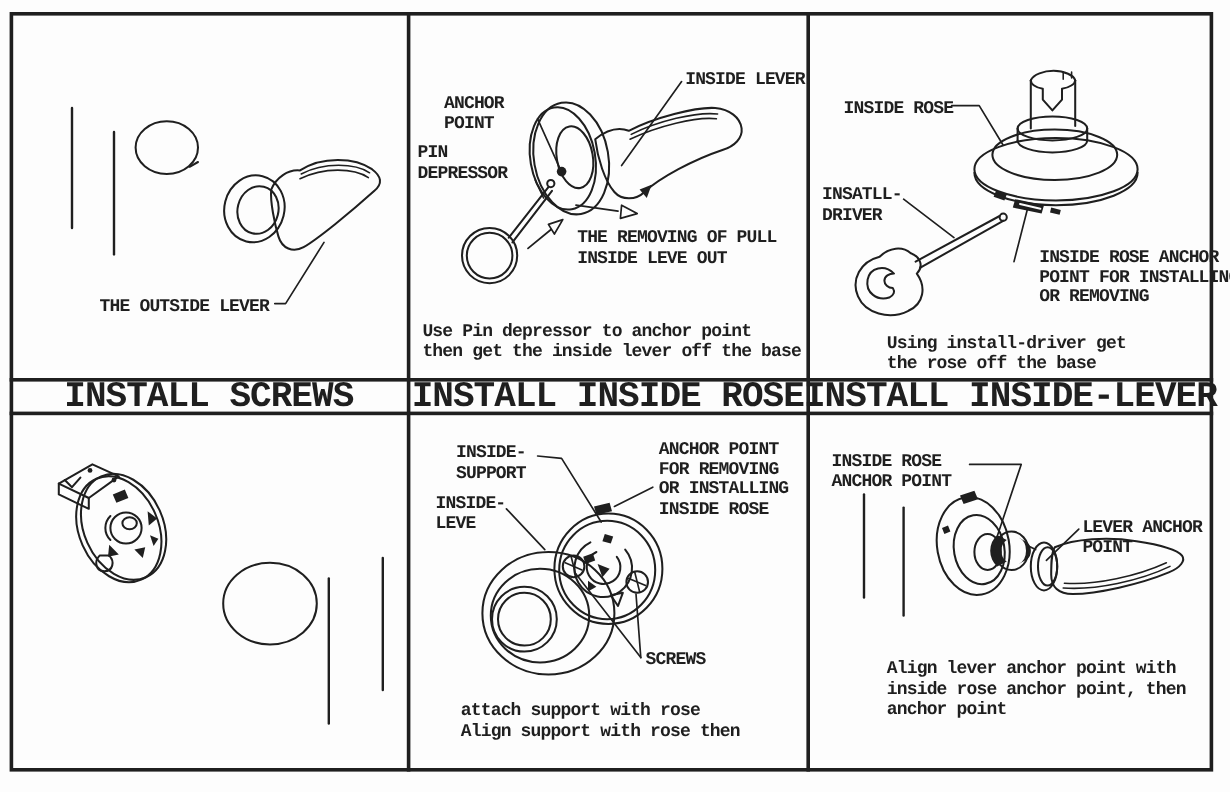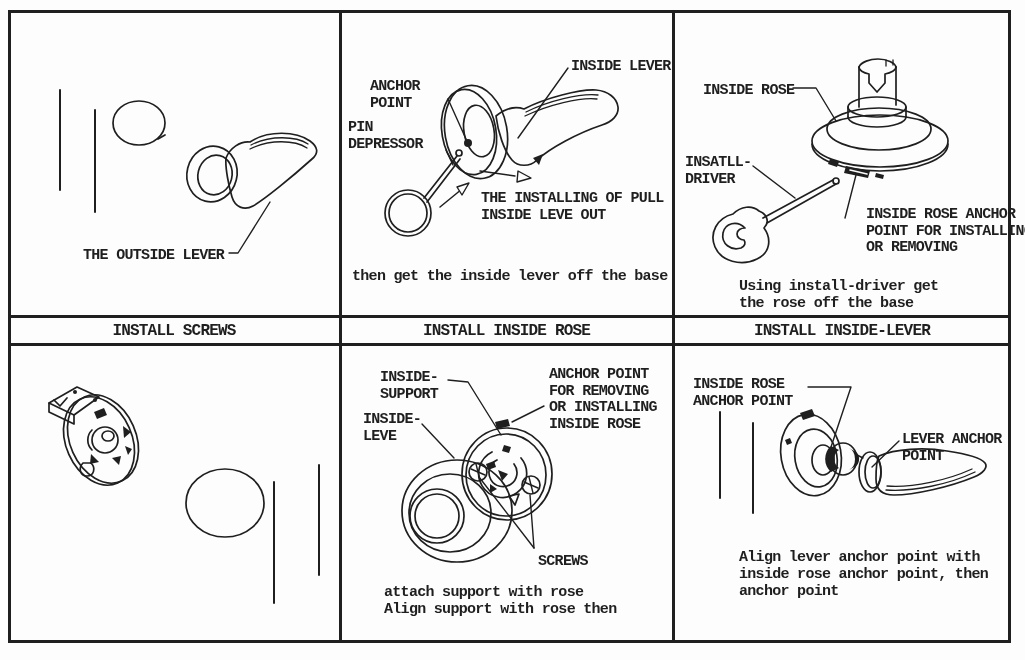--- a/index.html
+++ b/index.html
@@ -8,21 +8,21 @@
     font-family:"Liberation Mono", monospace;color:#1f1f1f;overflow:hidden;
   }
   .frame{position:absolute;left:8px;top:10px;width:1003px;height:633px;
     border:3px solid #1f1f1f;box-sizing:border-box;background:#fdfdfd;}
   .vdiv{position:absolute;top:10px;width:3px;height:633px;background:#1f1f1f;}
   #vdiv1{left:339px;} #vdiv2{left:672px;}
   .titleband{position:absolute;left:8px;top:315px;width:1003px;height:31px;
     border-top:3px solid #1f1f1f;border-bottom:3px solid #1f1f1f;box-sizing:border-box;
     display:flex;}
   .titlecell{display:flex;align-items:center;justify-content:center;
-    font-weight:700;font-size:16px;letter-spacing:-0.8px;white-space:nowrap;}
+    font-weight:700;font-size:30px;letter-spacing:-0.8px;white-space:nowrap;}
   .tc1{width:332px;} .tc2{width:333px;} .tc3{width:338px;}
   .panel{position:absolute;}
   #p1{left:8px;top:10px;width:332px;height:305px;padding-left:44px;}
   #p2{left:340px;top:10px;width:333px;height:305px;}
   #p3{left:673px;top:10px;width:338px;height:305px;}
   #p4{left:8px;top:346px;width:332px;height:297px;}
   #p5{left:340px;top:346px;width:333px;height:297px;}
   #p6{left:673px;top:346px;width:338px;height:297px;}
   .panel svg{position:absolute;left:0;top:0;}
   .lbl{position:absolute;font-weight:700;font-size:15px;line-height:16.5px;
@@ -95,24 +95,25 @@
     <div class="lbl ctr" style="left:30px;top:69px;width:76px;">
       <div>ANCHOR</div>
       <div>POINT</div>
     </div>
     <div class="lbl" style="left:8px;top:110px;">
       <div>PIN</div>
       <div>DEPRESSOR</div>
     </div>
     <div class="lbl" style="left:231px;top:49px;">INSIDE LEVER</div>
     <div class="lbl" style="left:141px;top:181px;">
-      <div>THE INSTALLING OF PULL</div>
+      <div>THE REMOVING OF PULL</div>
       <div>INSIDE LEVE OUT</div>
     </div>
     <div class="cap" style="left:12px;top:258px;">
+      <div>Use Pin depressor to anchor point</div>
       <div>then get the inside lever off the base</div>
     </div>
   </div>
 
   <div class="panel" id="p3">
     <svg width="338" height="305" viewBox="0 0 338 305" fill="none" stroke="#1f1f1f" stroke-width="1.7" stroke-linecap="round" stroke-linejoin="round">
       <g>
         <path d="M 186,57 C 188,52 197,49 205,49 C 214,49 222,53 223,57"></path>
         <line x1="186" y1="57" x2="186" y2="97"></line>
         <line x1="223" y1="57" x2="223" y2="95"></line>
@@ -238,21 +239,21 @@
     <div class="lbl" style="left:209px;top:21px;">
       <div>ANCHOR POINT</div>
       <div>FOR REMOVING</div>
       <div>OR INSTALLING</div>
       <div>INSIDE ROSE</div>
     </div>
     <div class="lbl" style="left:23px;top:66px;">
       <div>INSIDE-</div>
       <div>LEVE</div>
     </div>
-    <div class="lbl" style="left:198px;top:208px;">SCREWS</div>
+    <div class="lbl" style="left:198px;top:196px;">SCREWS</div>
     <div class="cap" style="left:44px;top:238px;">
       <div>attach support with rose</div>
       <div>Align support with rose then</div>
     </div>
   </div>
 
   <div class="panel" id="p6">
     <svg width="338" height="297" viewBox="0 0 338 297" fill="none" stroke="#1f1f1f" stroke-width="1.7" stroke-linecap="round" stroke-linejoin="round">
       <line x1="47" y1="66" x2="47" y2="152" stroke-width="2"></line>
       <line x1="80" y1="77" x2="80" y2="167" stroke-width="2"></line>

